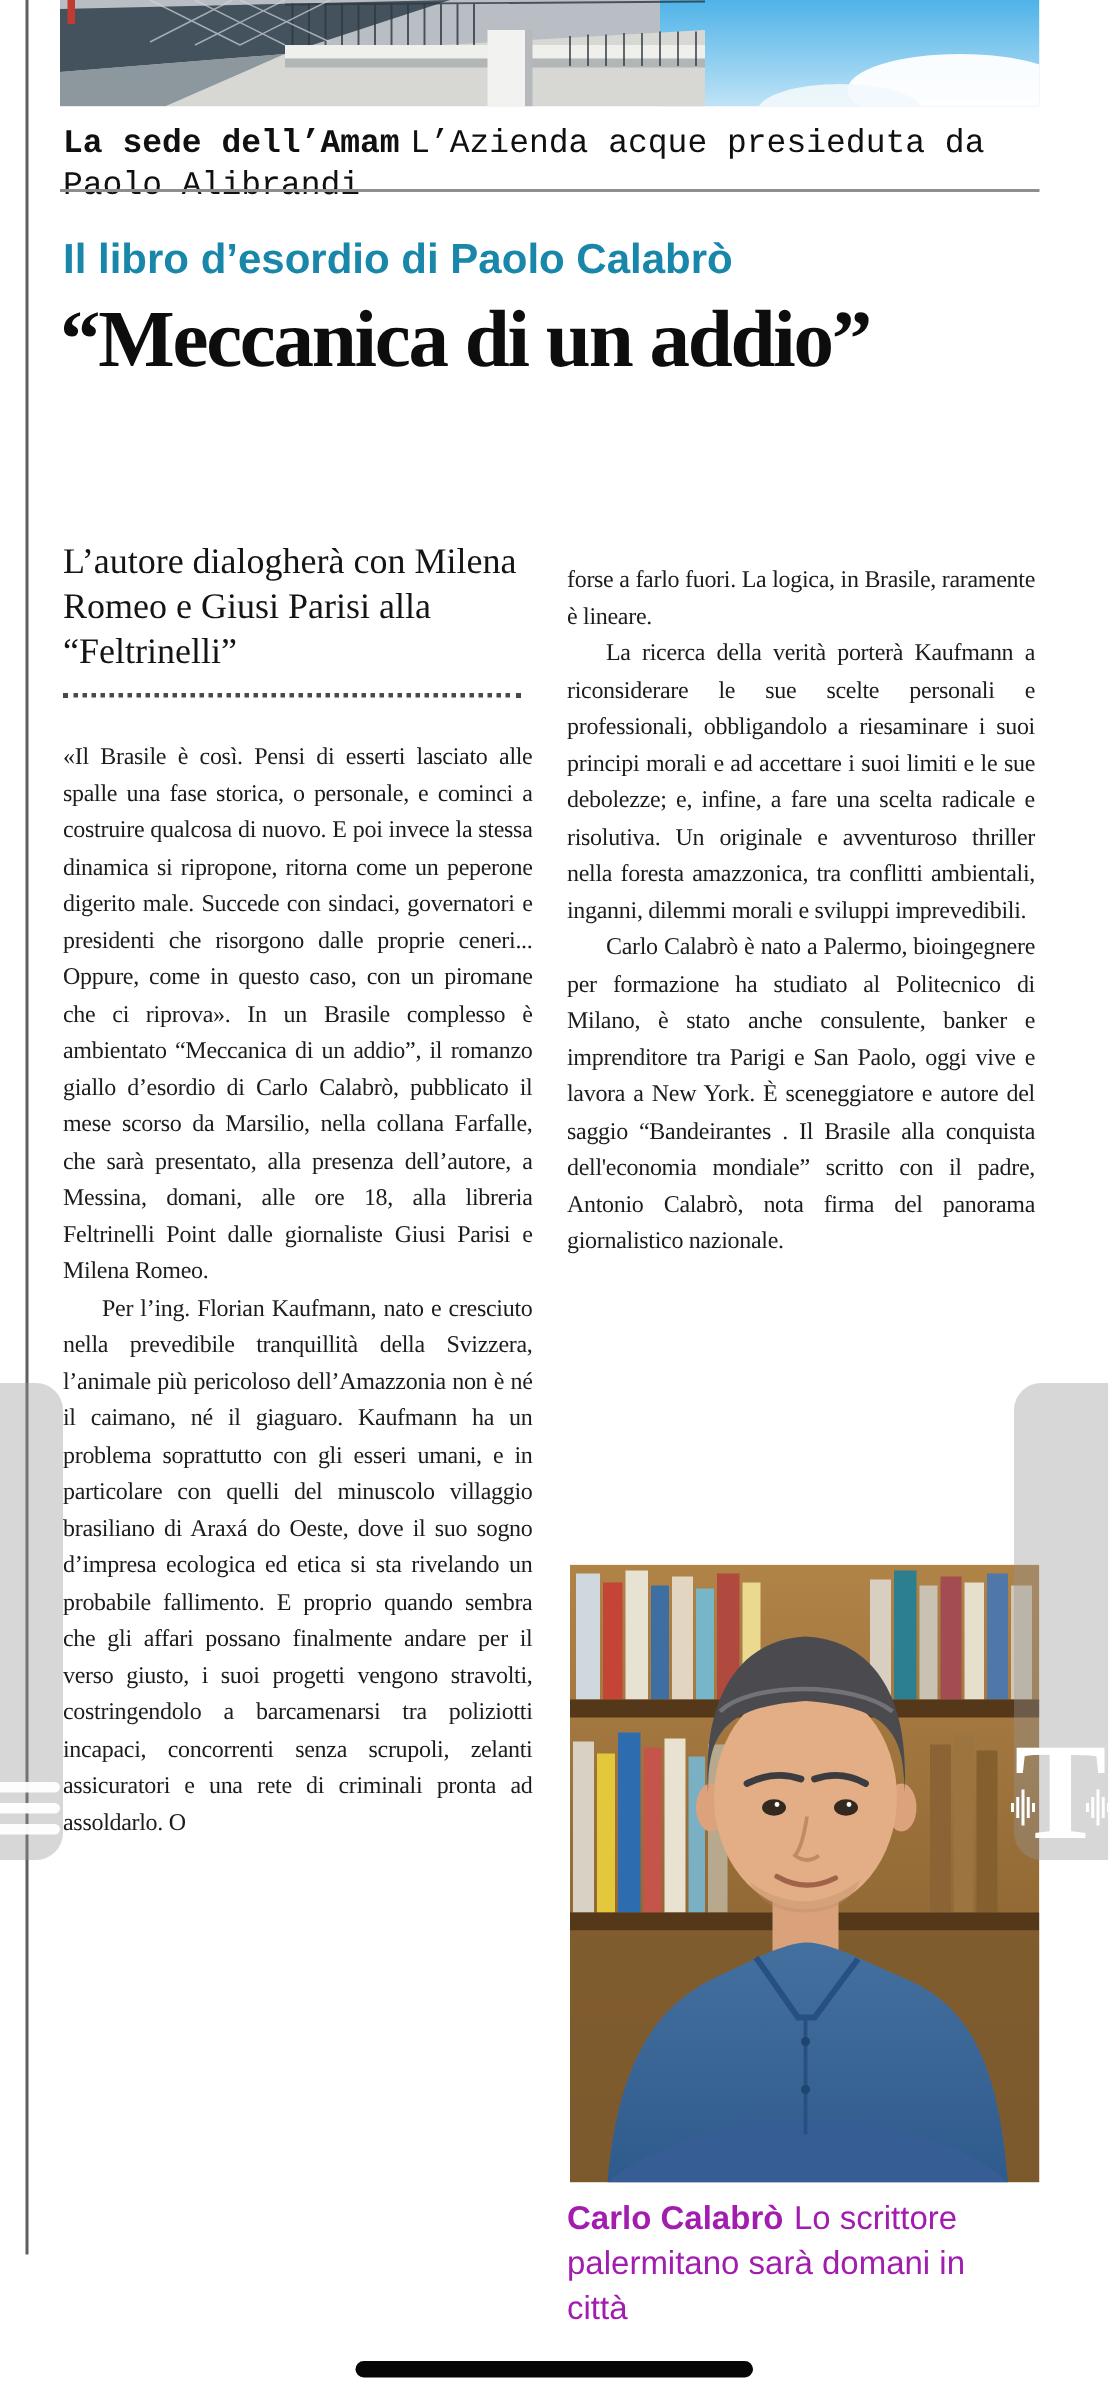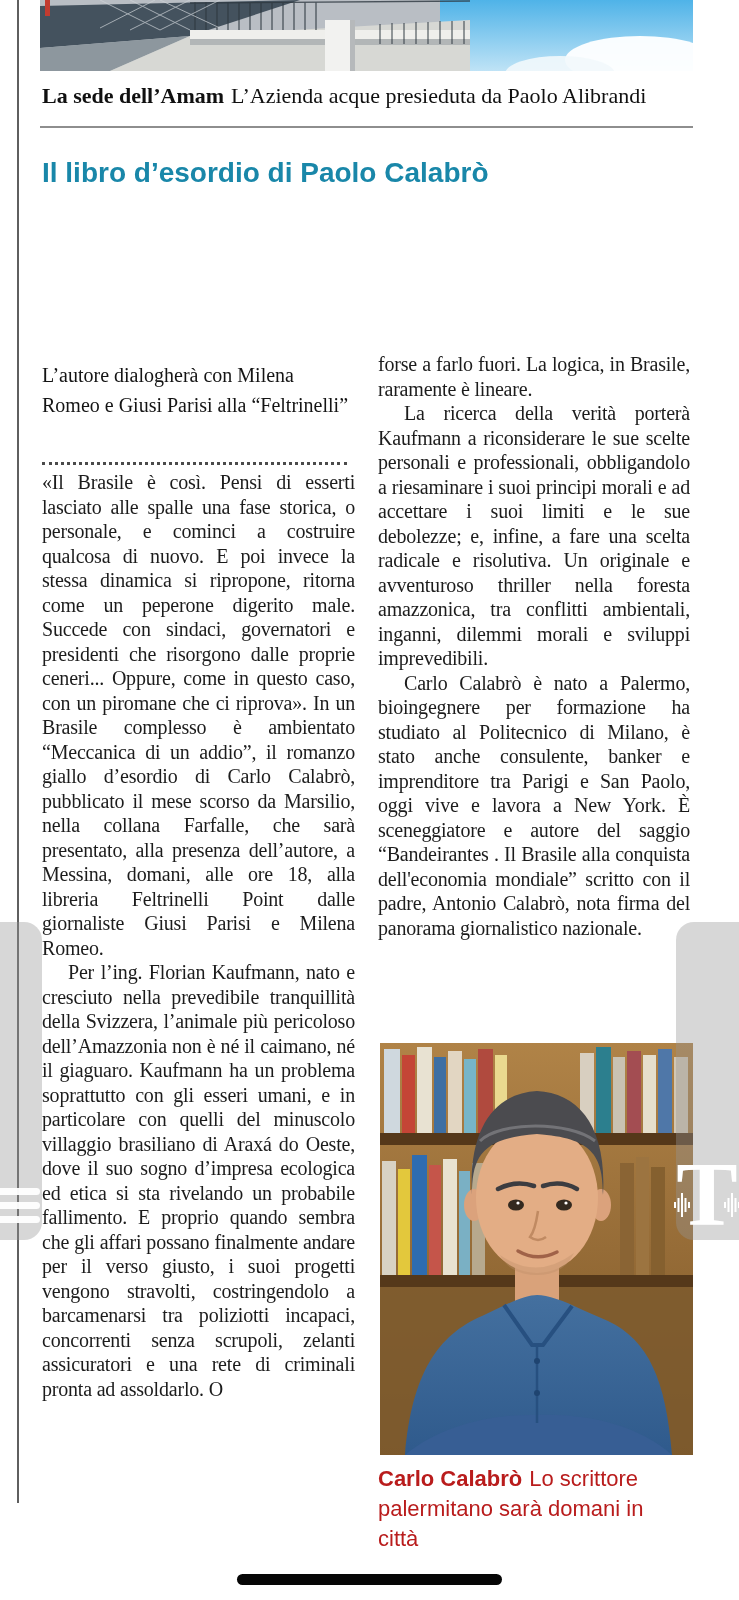--- a/index.html
+++ b/index.html
@@ -8,57 +8,57 @@
     overflow:hidden;font-family:"Liberation Serif", serif;color:#1a1a1a;
   }
   
   .left-rule{position:absolute;left:17px;top:0;width:2px;height:1503px;background:#5f5f5f;}
   
   .top-photo{position:absolute;left:40px;top:0;width:653px;height:71px;overflow:hidden;}
   .top-photo svg{display:block;width:100%;height:100%;}
   
   .caption-top{
     position:absolute;left:42px;top:82px;width:650px;
-    font-family:Liberation Serif, serif;font-size:22px;line-height:28px;color:#101010;
+    font-family:Liberation Mono, monospace;font-size:22px;line-height:28px;color:#101010;
   }
   .caption-lead{font-weight:bold;margin-right:7px;}
   .thin-rule{position:absolute;left:40px;top:126px;width:653px;height:2px;background:#8e8e8e;}
   
   .kicker{
     position:absolute;left:42px;top:156px;width:650px;
     font-family:"Liberation Sans", sans-serif;font-weight:bold;font-size:28px;line-height:34px;
   }
   
   .headline{
     position:absolute;left:40px;top:194px;width:655px;
     font-family:"Liberation Serif", serif;font-weight:bold;font-size:54px;line-height:64px;
     letter-spacing:-1.5px;color:#0d0d0d;
   }
   
   .subhead{
     position:absolute;left:42px;top:360px;width:310px;
-    font-size:20px;line-height:30px;color:#141414;
+    font-size:24px;line-height:30px;color:#141414;
   }
   .dotted-sep{position:absolute;left:42px;top:462px;width:305px;height:0;border-top:3px dotted #4a4a4a;}
   
-  .body-col{position:absolute;font-size:20px;line-height:24.5px;text-align:justify;color:#1c1c1c;letter-spacing:-0.2px;}
+  .body-col{position:absolute;font-size:16px;line-height:24.5px;text-align:justify;color:#1c1c1c;letter-spacing:-0.2px;margin-top:23px;}
   .col-left{left:42px;top:470px;width:313px;}
   .col-right{left:378px;top:352px;width:312px;}
   .body-col p{margin:0;}
   .body-col p.indent{text-indent:26px;}
   .copyright{
     position:absolute;left:378px;top:1008px;width:312px;
     font-family:"Liberation Sans", sans-serif;font-size:16.5px;letter-spacing:0.5px;color:#222;
   }
   
   .portrait{position:absolute;left:380px;top:1043px;width:313px;height:412px;overflow:hidden;}
   .portrait svg{display:block;width:100%;height:100%;}
   .caption-bottom{
     position:absolute;left:378px;top:1464px;width:305px;
-    font-family:"Liberation Sans", sans-serif;font-size:22px;line-height:30px;color:#b91c1c;
+    font-family:"Liberation Sans", sans-serif;font-size:22px;line-height:30px;color:#a21caf;
   }
   
   .edge-tab{position:absolute;top:922px;height:318px;background:rgba(150,150,150,0.38);}
   .tab-left{left:0;width:42px;border-radius:0 18px 18px 0;}
   .tab-right{left:676px;width:63px;border-radius:18px 0 0 18px;}
   .grip{position:absolute;left:0;width:40px;height:7px;background:rgba(255,255,255,0.95);border-radius:0 4px 4px 0;}
   .grip.g1{top:266px;}.grip.g2{top:280px;}.grip.g3{top:294px;}
   
   .wm-logo{position:absolute;left:-2px;bottom:-8px;width:66px;height:100px;color:#ffffff;}
   .wm-t{
@@ -136,20 +136,21 @@
 
   <div class="caption-top">
     <span class="caption-lead">La sede dell’Amam</span><span>L’Azienda acque presieduta da Paolo Alibrandi</span>
   </div>
 
   <div class="thin-rule"></div>
 
   <div class="kicker" style="color: rgb(25, 135, 169);">Il libro d’esordio di Paolo Calabrò</div>
 
   <div class="headline">
+    <div>“Meccanica di un addio”</div>
   </div>
 
   <div class="subhead">L’autore dialogherà con Milena Romeo e Giusi Parisi alla “Feltrinelli”</div>
   <div class="dotted-sep"></div>
 
   <div class="body-col col-left">
     <p>«Il Brasile è così. Pensi di esserti lasciato alle spalle una fase storica, o personale, e cominci a costruire qualcosa di nuovo. E poi invece la stessa dinamica si ripropone, ritorna come un peperone digerito male. Succede con sindaci, governatori e presidenti che risorgono dalle proprie ceneri... Oppure, come in questo caso, con un piromane che ci riprova». In un Brasile complesso è ambientato “Meccanica di un addio”, il romanzo giallo d’esordio di Carlo Calabrò, pubblicato il mese scorso da Marsilio, nella collana Farfalle, che sarà presentato, alla presenza dell’autore, a Messina, domani, alle ore 18, alla libreria Feltrinelli Point dalle giornaliste Giusi Parisi e Milena Romeo.</p>
     <p class="indent">Per l’ing. Florian Kaufmann, nato e cresciuto nella prevedibile tranquillità della Svizzera, l’animale più pericoloso dell’Amazzonia non è né il caimano, né il giaguaro. Kaufmann ha un problema soprattutto con gli esseri umani, e in particolare con quelli del minuscolo villaggio brasiliano di Araxá do Oeste, dove il suo sogno d’impresa ecologica ed etica si sta rivelando un probabile fallimento. E proprio quando sembra che gli affari possano finalmente andare per il verso giusto, i suoi progetti vengono stravolti, costringendolo a barcamenarsi tra poliziotti incapaci, concorrenti senza scrupoli, zelanti assicuratori e una rete di criminali pronta ad assoldarlo. O</p>
   </div>
 

